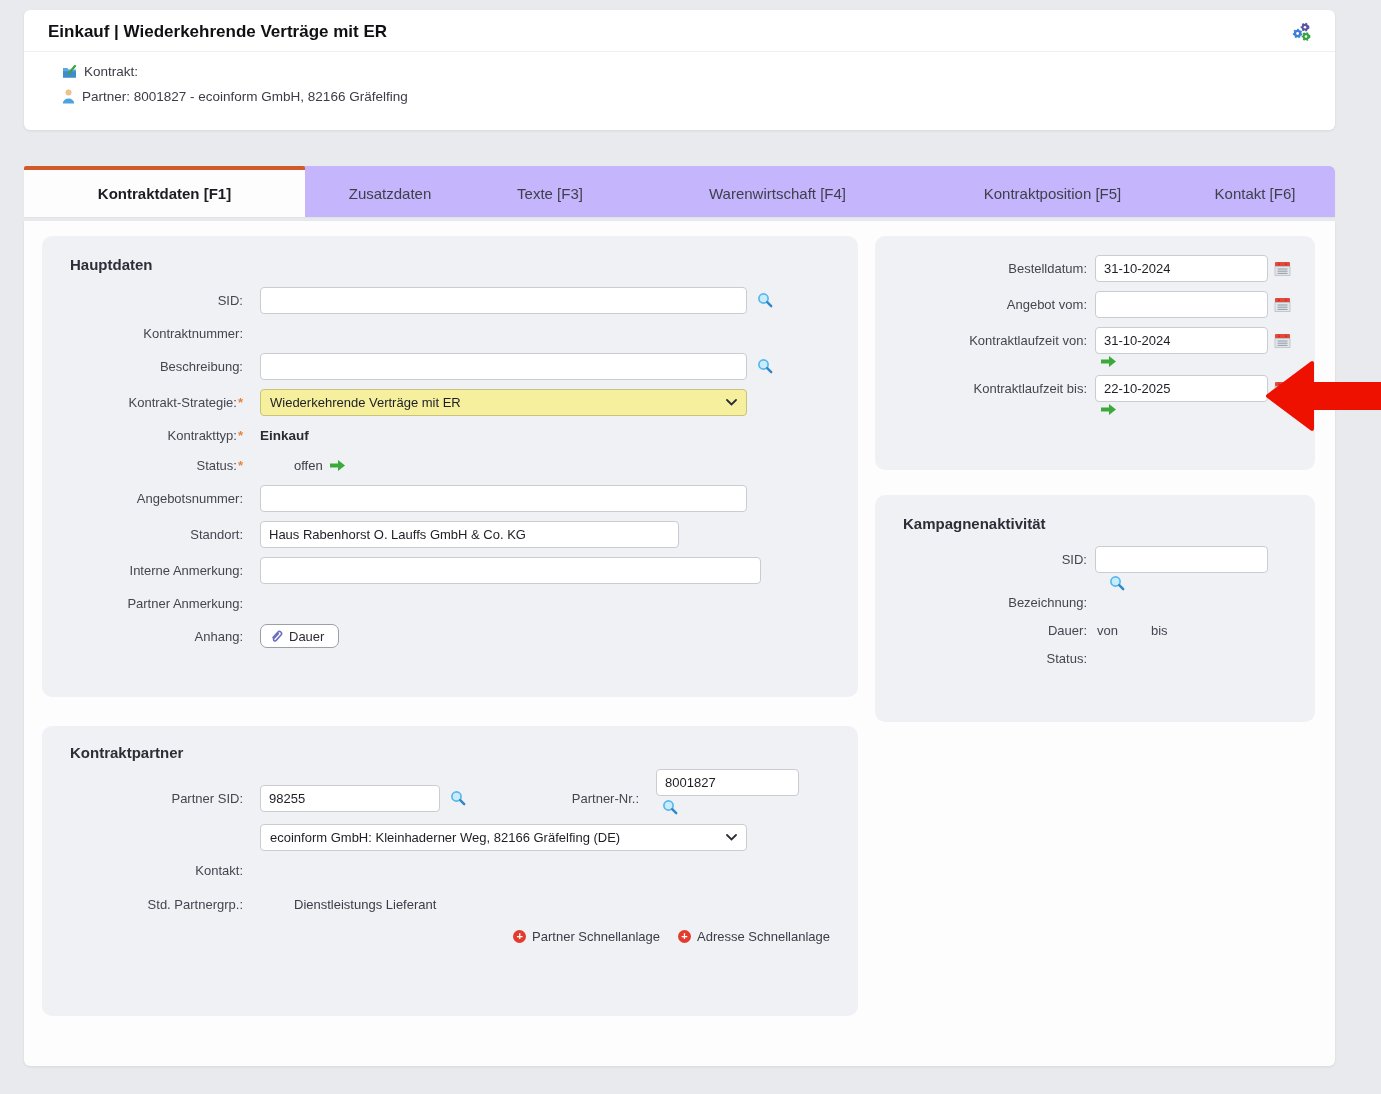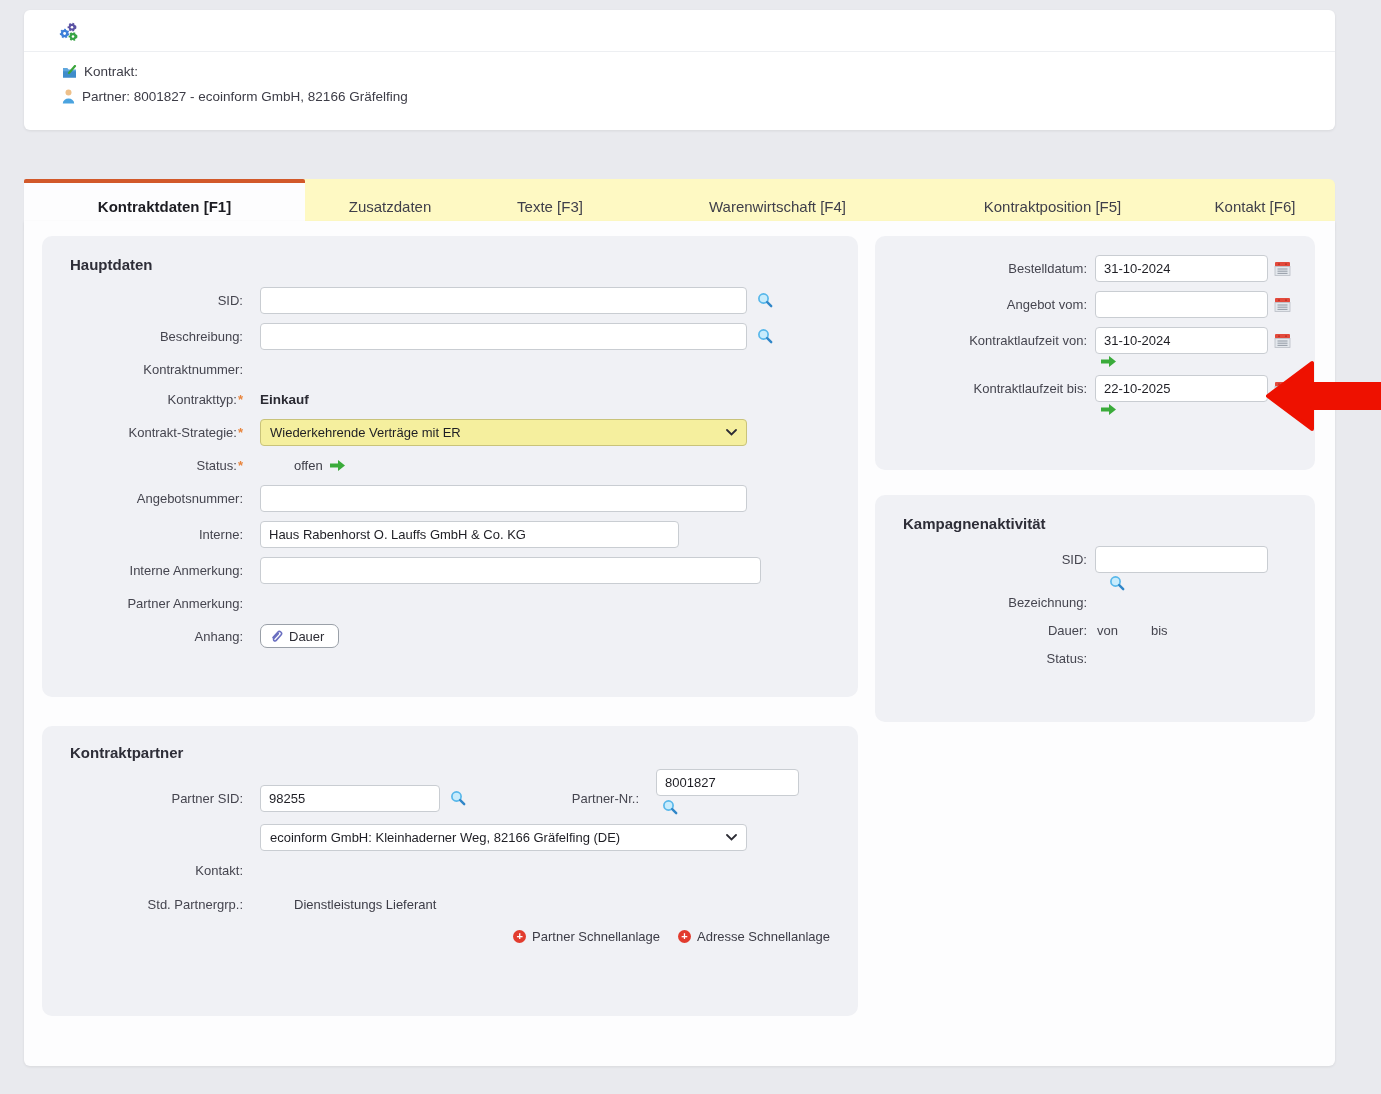--- a/index.html
+++ b/index.html
@@ -16,22 +16,22 @@
   }
   .title-row {
     display:flex; justify-content:space-between; align-items:center;
     padding:12px 22px 9px 24px; border-bottom:1px solid #edeff2;
   }
   .page-title { font-size:17px; font-weight:bold; color:#101014; }
   .info-lines { padding:7px 24px 0 38px; }
   .info-line { display:flex; align-items:center; gap:7px; font-size:13.5px; color:#3c3c46; height:25px; }
   
   .tabbar {
-    position:absolute; left:24px; top:179px; width:1311px; height:51px;
-    background:#fef9c3; border-radius:6px 6px 0 0; display:flex;
+    position:absolute; left:24px; top:166px; width:1311px; height:51px;
+    background:#c4b5fd; border-radius:6px 6px 0 0; display:flex;
     box-shadow:0 1px 2px rgba(0,0,0,.04);
   }
   .tab {
     display:flex; align-items:center; justify-content:center;
     font-size:15px; color:#3f3f4a; cursor:pointer; border-top:4px solid transparent;
   }
   .tab.active {
     background:#fdfdfe; border-top:4px solid #d2592a; font-weight:bold; color:#1c1c22;
     border-radius:2px 2px 0 0;
   }
@@ -100,20 +100,21 @@
   .red-arrow { position:absolute; left:1266px; top:359px; pointer-events:none; }
   svg { display:block; }
 </style>
 </head>
 <body>
 
 <div class="page">
 
   <div class="top-card">
     <div class="title-row">
+      <div class="page-title">Einkauf | Wiederkehrende Verträge mit ER</div>
       <span class="icon-btn">
         <svg width="22" height="20" viewBox="0 0 22 20">
           <circle cx="14" cy="5.2" r="3.4" fill="#5b52a3" stroke="#5b52a3" stroke-width="2" stroke-dasharray="1.6 1.6"></circle>
           <circle cx="14" cy="5.2" r="1.3" fill="#fff"></circle>
           <circle cx="6.6" cy="11.5" r="3.8" fill="#3d7fd9" stroke="#3d7fd9" stroke-width="2" stroke-dasharray="1.7 1.7"></circle>
           <circle cx="6.6" cy="11.5" r="1.4" fill="#fff"></circle>
           <circle cx="15" cy="14.5" r="3.4" fill="#36a344" stroke="#36a344" stroke-width="2" stroke-dasharray="1.6 1.6"></circle>
           <circle cx="15" cy="14.5" r="1.3" fill="#fff"></circle>
         </svg>
       </span>
@@ -159,69 +160,69 @@
         <span class="flabel">SID:</span>
         <input class="tinput w487" value="" style="">
         <span class="icon-btn">
           <svg width="16" height="16" viewBox="0 0 16 16">
               <circle cx="6.5" cy="6.5" r="4.6" fill="#c8ecfc" stroke="#57b7ea" stroke-width="1.7"></circle>
               <line x1="10.2" y1="10.2" x2="14.2" y2="14.2" stroke="#2f86c8" stroke-width="2.4" stroke-linecap="round"></line>
             </svg>
         </span>
       </div>
 
+      <div class="frow short">
+        <span class="flabel">Kontraktnummer:</span>
+      </div>
+
       <div class="frow">
         <span class="flabel">Beschreibung:</span>
         <input class="tinput w487" value="" style="">
         <span class="icon-btn">
           <svg width="16" height="16" viewBox="0 0 16 16">
               <circle cx="6.5" cy="6.5" r="4.6" fill="#c8ecfc" stroke="#57b7ea" stroke-width="1.7"></circle>
               <line x1="10.2" y1="10.2" x2="14.2" y2="14.2" stroke="#2f86c8" stroke-width="2.4" stroke-linecap="round"></line>
             </svg>
         </span>
-      </div>
-
-      <div class="frow short">
-        <span class="flabel">Kontraktnummer:</span>
-      </div>
-
-      <div class="frow short">
-        <span class="flabel"><span>Kontrakttyp:</span><span class="req">*</span></span>
-        <span class="boldval">Einkauf</span>
       </div>
 
       <div class="frow">
         <span class="flabel"><span>Kontrakt-Strategie:</span><span class="req">*</span></span>
         <div class="fselect yellow w487">
           <span>Wiederkehrende Verträge mit ER</span>
           <span class="chev">
             <svg width="11" height="7" viewBox="0 0 11 7">
                 <path d="M1,1 L5.5,5.5 L10,1" fill="none" stroke="#2c2c34" stroke-width="1.8" stroke-linecap="round"></path>
               </svg>
           </span>
         </div>
       </div>
 
       <div class="frow short">
+        <span class="flabel"><span>Kontrakttyp:</span><span class="req">*</span></span>
+        <span class="boldval">Einkauf</span>
+      </div>
+
+      <div class="frow short">
         <span class="flabel"><span>Status:</span><span class="req">*</span></span>
         <span class="plainval">offen</span>
         <span class="icon-btn" style="margin-left:7px">
           <svg width="15" height="11" viewBox="0 0 15 11">
               <polygon points="0,3.5 8,3.5 8,0 15,5.5 8,11 8,7.5 0,7.5" fill="#3aab3a"></polygon>
             </svg>
         </span>
       </div>
 
       <div class="frow">
         <span class="flabel">Angebotsnummer:</span>
         <input class="tinput w487" value="" style="">
       </div>
 
       <div class="frow">
-        <span class="flabel">Interne:</span>
+        <span class="flabel">Standort:</span>
         <input class="tinput w419" value="Haus Rabenhorst O. Lauffs GmbH &amp; Co. KG" style="">
       </div>
 
       <div class="frow">
         <span class="flabel">Interne Anmerkung:</span>
         <input class="tinput w501" value="" style="">
       </div>
 
       <div class="frow short">
         <span class="flabel">Partner Anmerkung:</span>

